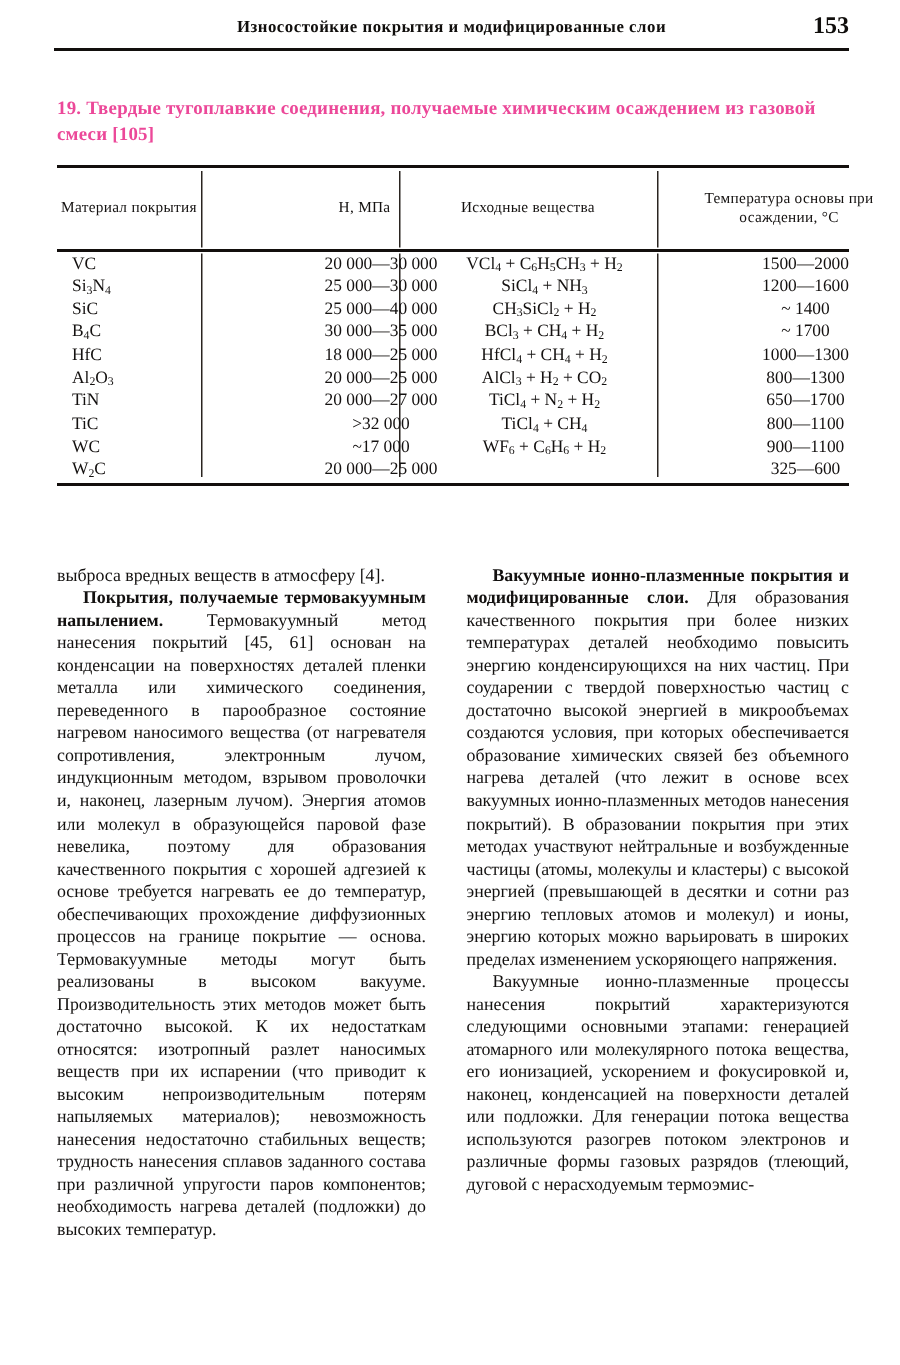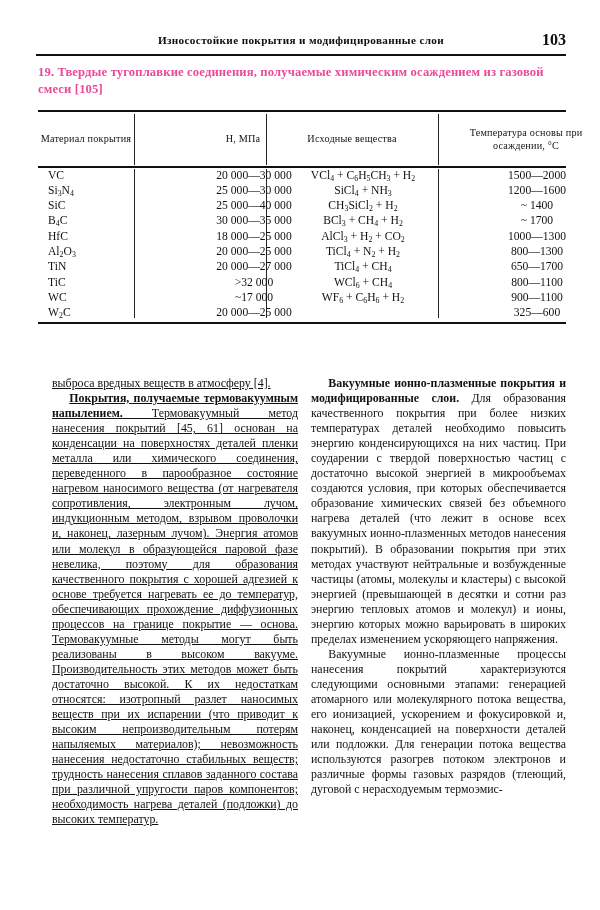--- a/index.html
+++ b/index.html
@@ -17,21 +17,21 @@
   }
   .page {
     position: absolute;
     inset: 0;
     padding: 0;
   }
 
   
   .runhead {
     position: absolute;
-    top: 34px;
+    top: 12px;
     left: 36px;
     right: 34px;
     height: 20px;
   }
   .runhead-title {
     position: absolute;
     left: 0; right: 0;
     text-align: center;
     font-size: 11.2px;
     font-weight: bold;
@@ -142,38 +142,38 @@
   
   .textcol {
     position: absolute;
     top: 376px;
     font-size: 11.9px;
     line-height: 15.05px;
     color: #131110;
     text-align: justify;
     text-justify: inter-word;
   }
-  .col-left  { left: 52px;  width: 246px; text-decoration: underline; }
+  .col-left  { left: 38px;  width: 246px; }
   .col-right { left: 311px; width: 255px; }
   .textcol p {
     margin: 0;
     text-indent: 1.45em;
     hyphens: manual;
   }
   .textcol p.noindent { text-indent: 0; }
   .textcol b { font-weight: bold; }
 </style>
 </head>
 <body>
 
 <div class="page">
 
   <div class="runhead">
     <div class="runhead-title">Износостойкие покрытия и модифицированные слои</div>
-    <div class="runhead-page">103</div>
+    <div class="runhead-page">153</div>
     <div class="runhead-rule"></div>
   </div>
 
   <div class="tbl-caption">19. Твердые тугоплавкие соединения, получаемые химическим осаждением из газовой смеси [105]</div>
 
   <div class="tbl">
     <div class="tbl-rule-top"></div>
 
     <div class="tbl-head">
       <div class="vrule" style="left:96px"></div>
@@ -215,24 +215,24 @@
           <div class="r nb">20 000—27 000</div>
           <div class="r nb">&gt;32 000</div>
           <div class="r nb">~17 000</div>
           <div class="r nb">20 000—25 000</div>
         </div>
       <div class="bcell center col-src" id="cell-source">
           <div class="r nb">VCl<sub>4</sub> + C<sub>6</sub>H<sub>5</sub>CH<sub>3</sub> + H<sub>2</sub></div>
           <div class="r nb">SiCl<sub>4</sub> + NH<sub>3</sub></div>
           <div class="r nb">CH<sub>3</sub>SiCl<sub>2</sub> + H<sub>2</sub></div>
           <div class="r nb">BCl<sub>3</sub> + CH<sub>4</sub> + H<sub>2</sub></div>
+          <div class="r nb">HfCl<sub>4</sub> + CH<sub>4</sub> + H<sub>2</sub></div>
           <div class="r nb">AlCl<sub>3</sub> + H<sub>2</sub> + CO<sub>2</sub></div>
           <div class="r nb">TiCl<sub>4</sub> + N<sub>2</sub> + H<sub>2</sub></div>
           <div class="r nb">TiCl<sub>4</sub> + CH<sub>4</sub></div>
-          <div class="r nb">WCl<sub>6</sub> + CH<sub>4</sub></div>
           <div class="r nb">WF<sub>6</sub> + C<sub>6</sub>H<sub>6</sub> + H<sub>2</sub></div>
         </div>
       <div class="bcell center col-temp" id="cell-temperature">
           <div class="r nb">1500—2000</div>
           <div class="r nb">1200—1600</div>
           <div class="r nb">~ 1400</div>
           <div class="r nb">~ 1700</div>
           <div class="r nb">1000—1300</div>
           <div class="r nb">800—1300</div>
           <div class="r nb">650—1700</div>

